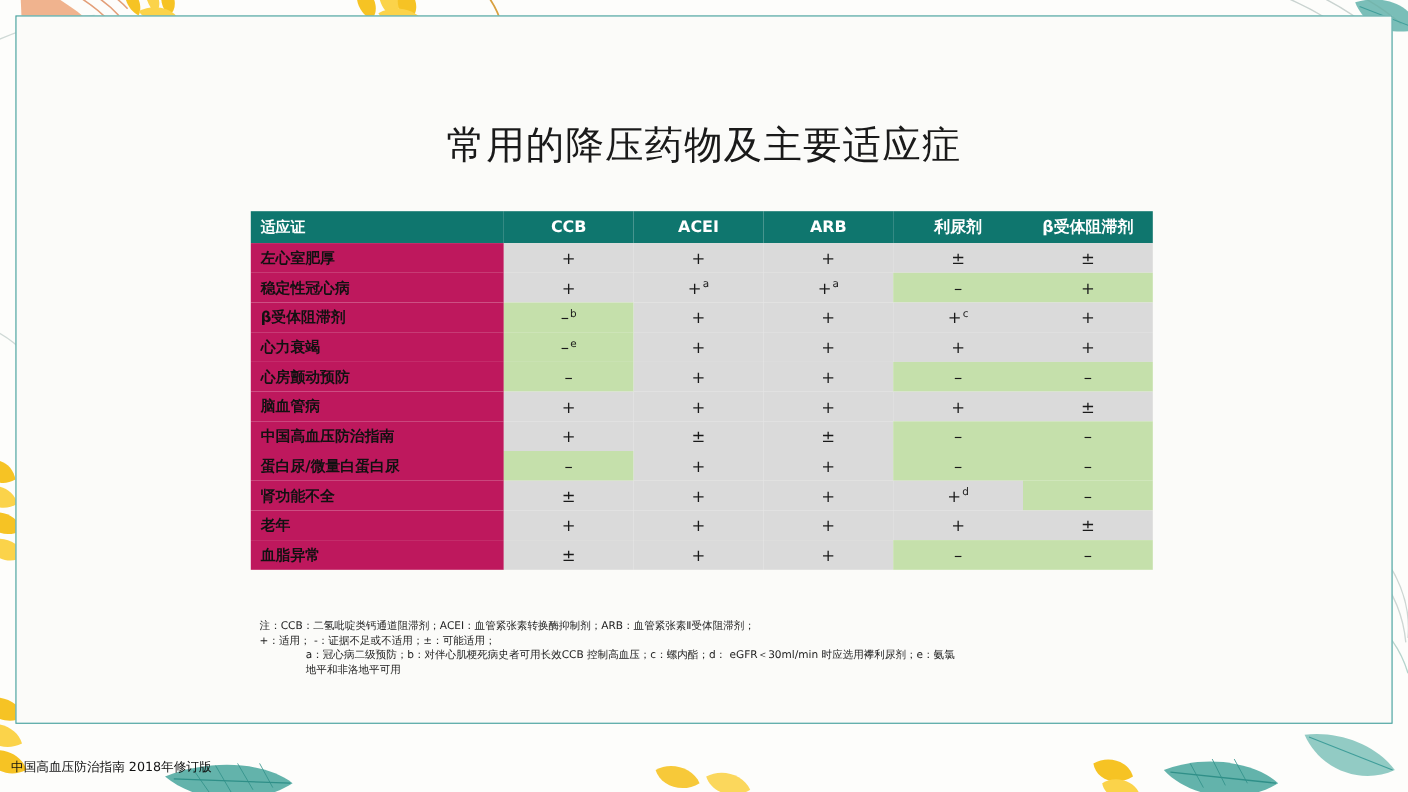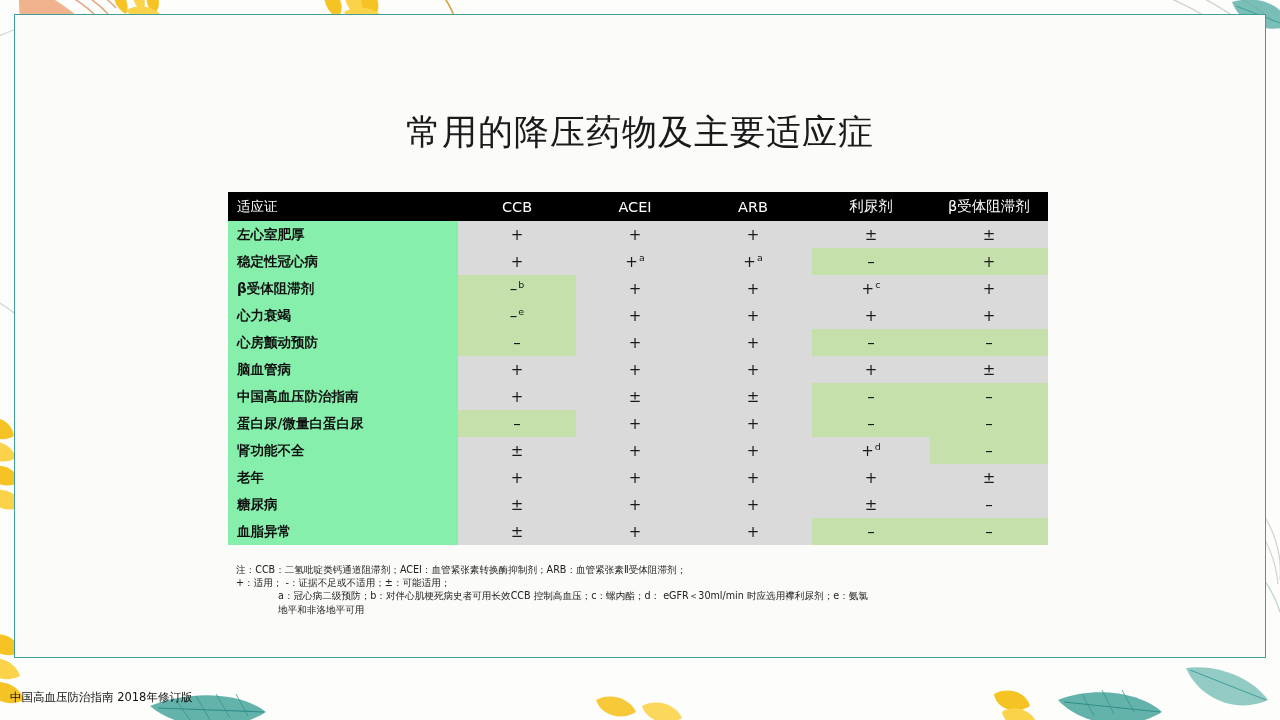--- a/index.html
+++ b/index.html
@@ -36,34 +36,34 @@
     position:absolute;left:228px;top:192px;width:820px;z-index:4;
   }
   table.grid{
     border-collapse:collapse;width:820px;table-layout:fixed;
     font-size:13px;
   }
   table.grid col.c-label{width:230px;}
   table.grid col.c-data{width:118px;}
 
   thead th{
-    background:#000000;color:#ffffff;font-weight:normal;
+    background:#0f766e;color:#ffffff;font-weight:bold;
     height:29px;padding:0;vertical-align:middle;
     font-size:14.5px;
     font-family:"DejaVu Sans","Liberation Sans",sans-serif;
   }
   thead th.h-label{text-align:left;padding-left:9px;font-size:13.5px;}
   thead th.h-data{}
 
   tbody td{
     height:27px;padding:0;vertical-align:middle;
     background:#dadada;
   }
   tbody td.lab{
-    background:#86efac;text-align:left;padding-left:9px;
+    background:#be185d;text-align:left;padding-left:9px;
     font-weight:bold;font-size:13.5px;color:#111;
     font-family:"DejaVu Sans","Liberation Sans",sans-serif;
   }
   tbody td.val{
     text-align:center;font-size:15px;color:#1a1a1a;
     font-family:"DejaVu Sans","Liberation Sans",sans-serif;
   }
   tbody td.green{background:#c5e0ab;}
   .sup{font-size:9.5px;vertical-align:super;margin-left:1px;}
 
@@ -267,28 +267,20 @@
         </tr>
         <tr>
           <td class="lab">老年</td>
           <td class="val"><span>+</span></td>
           <td class="val"><span>+</span></td>
           <td class="val"><span>+</span></td>
           <td class="val"><span>+</span></td>
           <td class="val"><span>±</span></td>
         </tr>
         <tr>
-          <td class="lab">糖尿病</td>
-          <td class="val"><span>±</span></td>
-          <td class="val"><span>+</span></td>
-          <td class="val"><span>+</span></td>
-          <td class="val"><span>±</span></td>
-          <td class="val"><span>–</span></td>
-        </tr>
-        <tr>
           <td class="lab">血脂异常</td>
           <td class="val"><span>±</span></td>
           <td class="val"><span>+</span></td>
           <td class="val"><span>+</span></td>
           <td class="val green"><span>–</span></td>
           <td class="val green"><span>–</span></td>
         </tr>
       </tbody>
   </table>
 </div>

